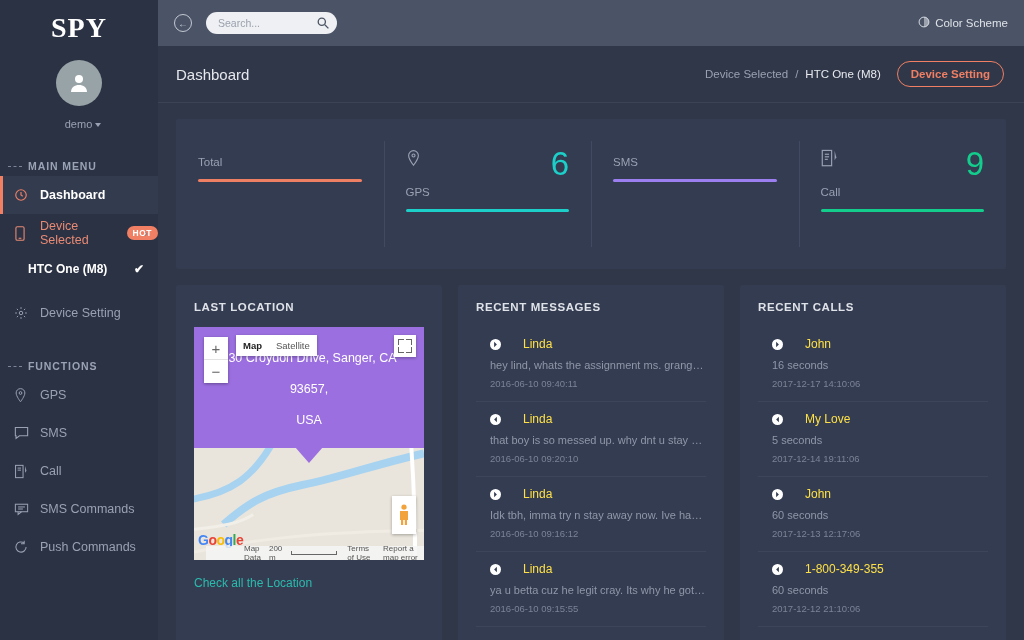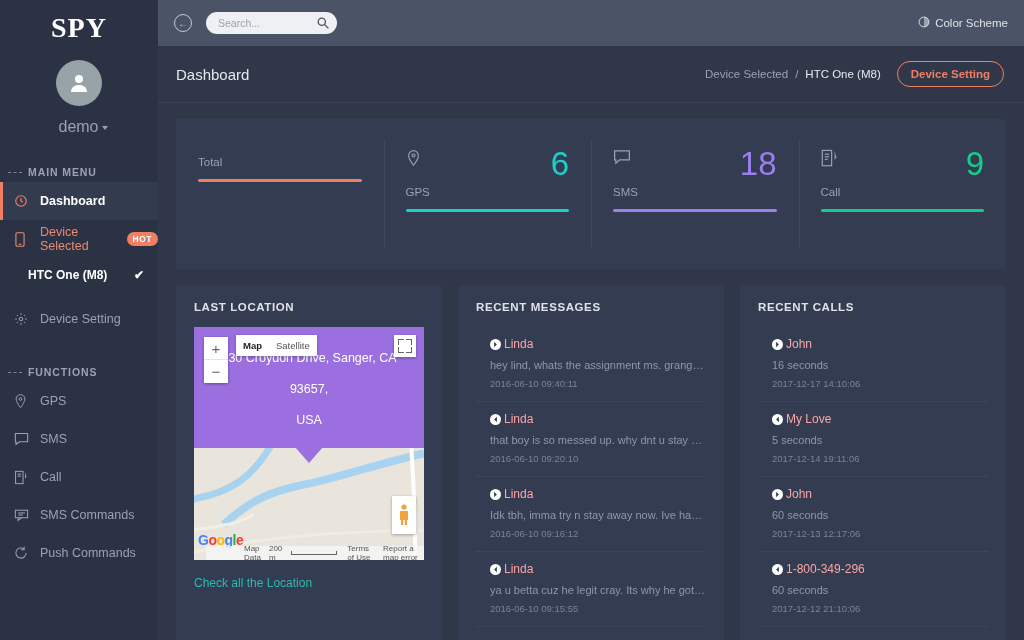--- a/index.html
+++ b/index.html
@@ -31,21 +31,21 @@
   .avatar {
     width: 46px; height: 46px; border-radius: 50%;
     background: #97a3a6;
     margin: 0 auto;
     display: flex; align-items: center; justify-content: center;
     position: relative;
   }
   .avatar svg { display: block; }
   .profile-name {
     margin-top: 12px;
-    font-size: 16px; color: #99a1b3; padding-left: 8px;
+    font-size: 11px; color: #99a1b3; padding-left: 8px;
   }
   .caret-dn {
     display: inline-block;
     width: 0; height: 0;
     border-left: 3.5px solid transparent;
     border-right: 3.5px solid transparent;
     border-top: 4px solid #99a1b3;
     margin-left: 3px; vertical-align: middle;
   }
 
@@ -299,21 +299,21 @@
   .check-location {
     color: #2bbbad; font-size: 12px;
     margin-top: 16px; display: inline-block; cursor: pointer;
   }
 
   
   .list-item {
     padding: 10px 0 12px 14px;
     border-bottom: 1px solid #3c4559;
   }
-  .li-head { display: flex; align-items: center; gap: 3px; font-size: 12px; color: #fca5a5; }
+  .li-head { display: flex; align-items: center; gap: 22px; font-size: 12px; color: #fde047; }
   .li-ico { color: #fff; display: inline-flex; }
   .li-body { font-size: 11px; color: #8f97a9; margin-top: 8px; overflow: hidden; text-overflow: ellipsis; white-space: nowrap; }
   .li-time { font-size: 9.5px; color: #7b8397; margin-top: 7px; }
 </style>
 </head>
 <body>
 
 <div class="app">
 
   <aside class="sidebar">
@@ -490,28 +490,20 @@
                   <circle cx="10" cy="8" r="2"></circle>
               </svg>
             </span>
             <span class="stat-val" style="color:#1ccfc9">6</span>
           </div>
           <div class="stat-label">GPS</div>
           <div class="stat-bar" style="background:#1ccfc9"></div>
         </div>
 
         <div class="stat">
-          <div class="stat-row">
-            <span class="stat-ico">
-              <svg width="18" height="17" viewBox="0 0 22 20" fill="none" stroke="#99a1b3" stroke-width="1.5">
-                <path d="M2 2h18v11H8l-4.5 4V13H2z"></path>
-              </svg>
-            </span>
-            <span class="stat-val" style="color:#9b7ff0">18</span>
-          </div>
           <div class="stat-label">SMS</div>
           <div class="stat-bar" style="background:#9b7ff0"></div>
         </div>
 
         <div class="stat">
           <div class="stat-row">
             <span class="stat-ico">
               <svg width="17" height="19" viewBox="0 0 20 22" fill="none" stroke="#99a1b3" stroke-width="1.4">
                 <rect x="1.5" y="1.5" width="11" height="18"></rect>
                   <line x1="4.5" y1="6" x2="9.5" y2="6"></line>
@@ -696,21 +688,21 @@
           </div>
 
           <div class="list-item">
             <div class="li-head">
               <span class="li-ico">
                 <svg width="11" height="11" viewBox="0 0 16 16">
                     <circle cx="8" cy="8" r="8" fill="#fff"></circle>
                     <path d="M10 4L6 8l4 4z" fill="#343c51"></path>
                   </svg>
               </span>
-              <span>1-800-349-296</span>
+              <span>1-800-349-355</span>
             </div>
             <div class="li-body">60 seconds</div>
             <div class="li-time">2017-12-12 21:10:06</div>
           </div>
         </div>
 
       </div>
     </div>
   </div>
 </div>

